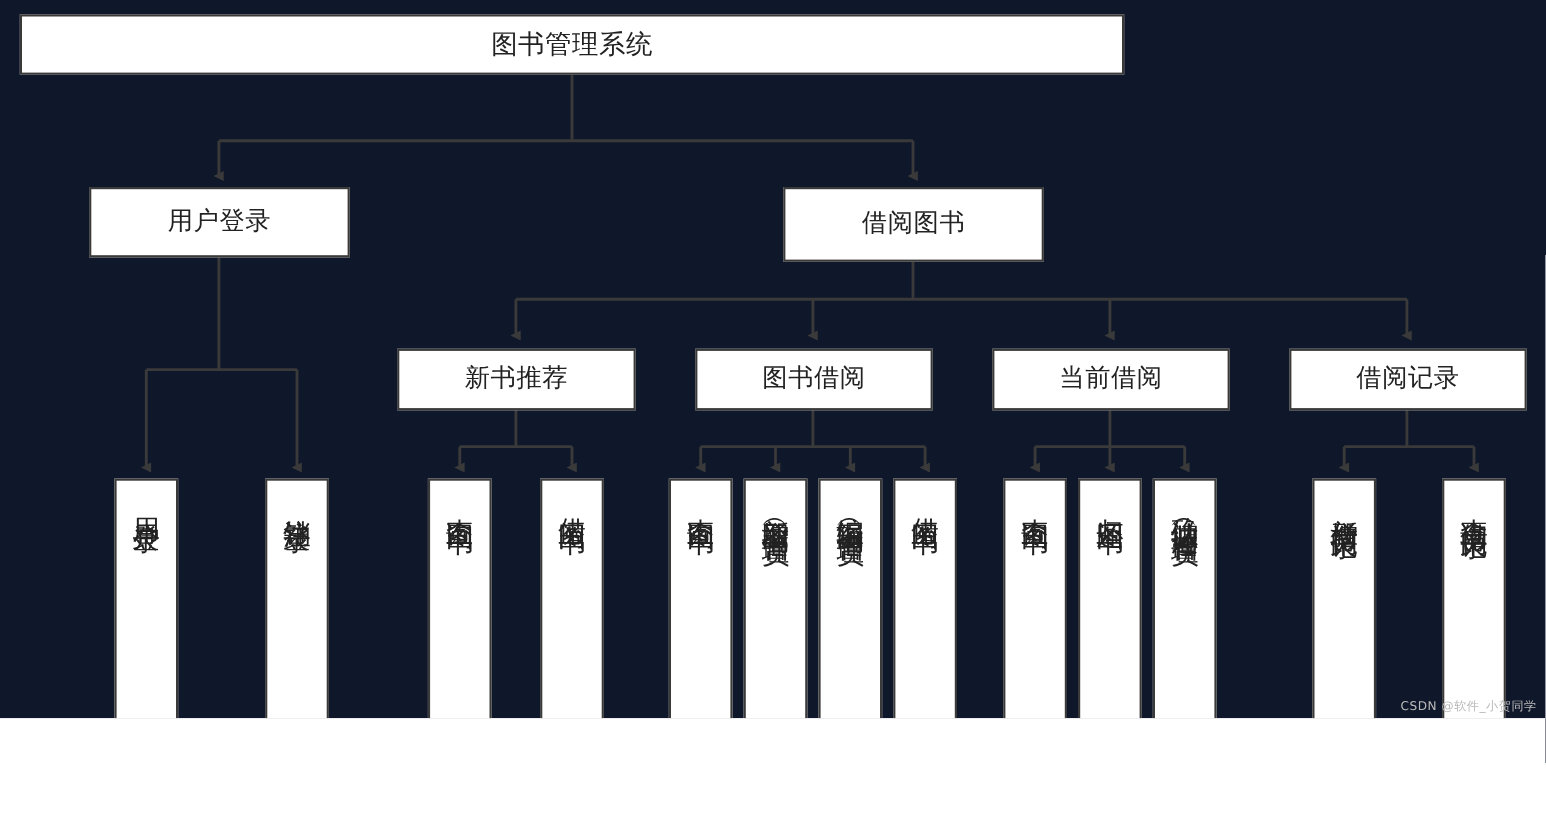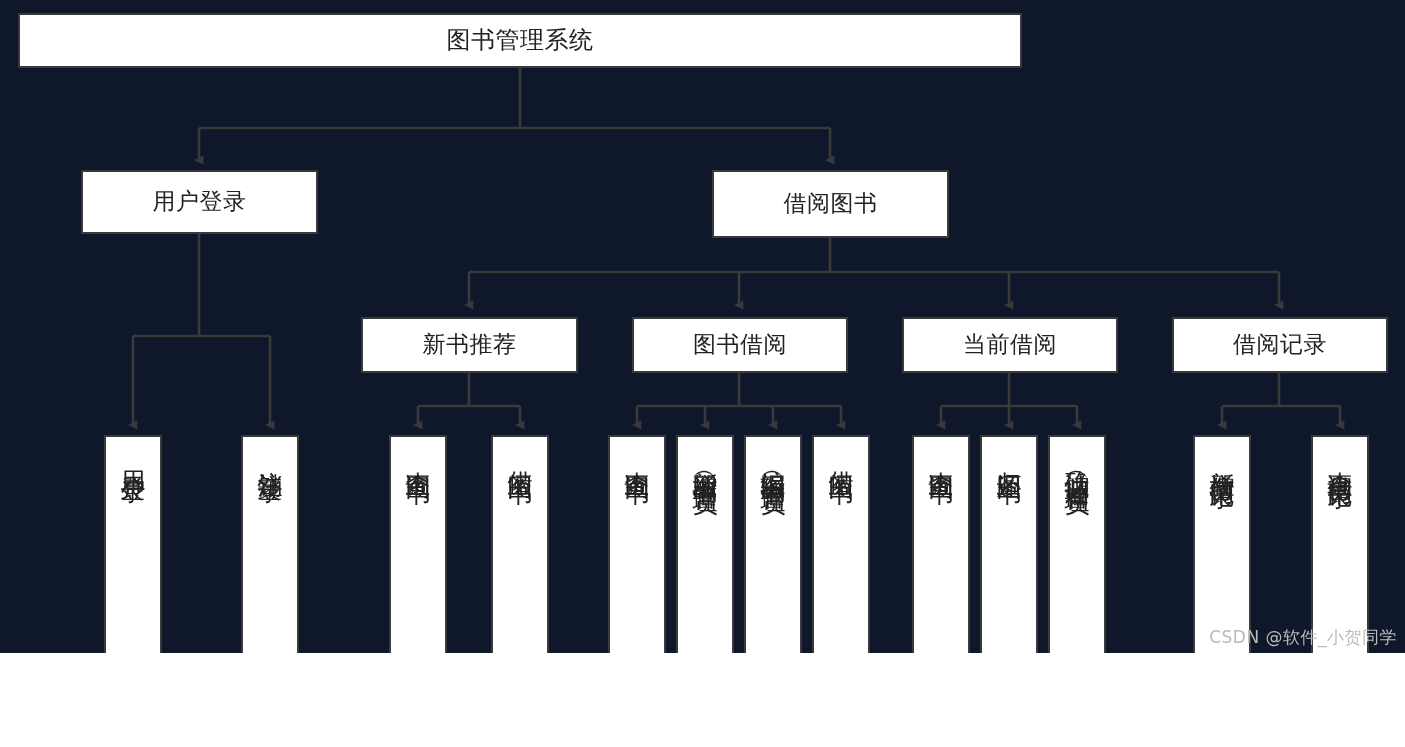--- a/index.html
+++ b/index.html
@@ -62,21 +62,21 @@
     text-orientation: upright;
     font-size: 25px;
     line-height: 1;
     letter-spacing: 3px;
     white-space: nowrap;
   }
   .watermark {
     position: absolute;
     right: 8px;
     bottom: 4px;
-    font-size: 17px;
+    font-size: 11px;
     color: #b9b9b9;
     letter-spacing: 0.5px;
     z-index: 3;
     user-select: none;
   }
 </style>
 </head>
 <body>
 
 <div id="diagram-root">

